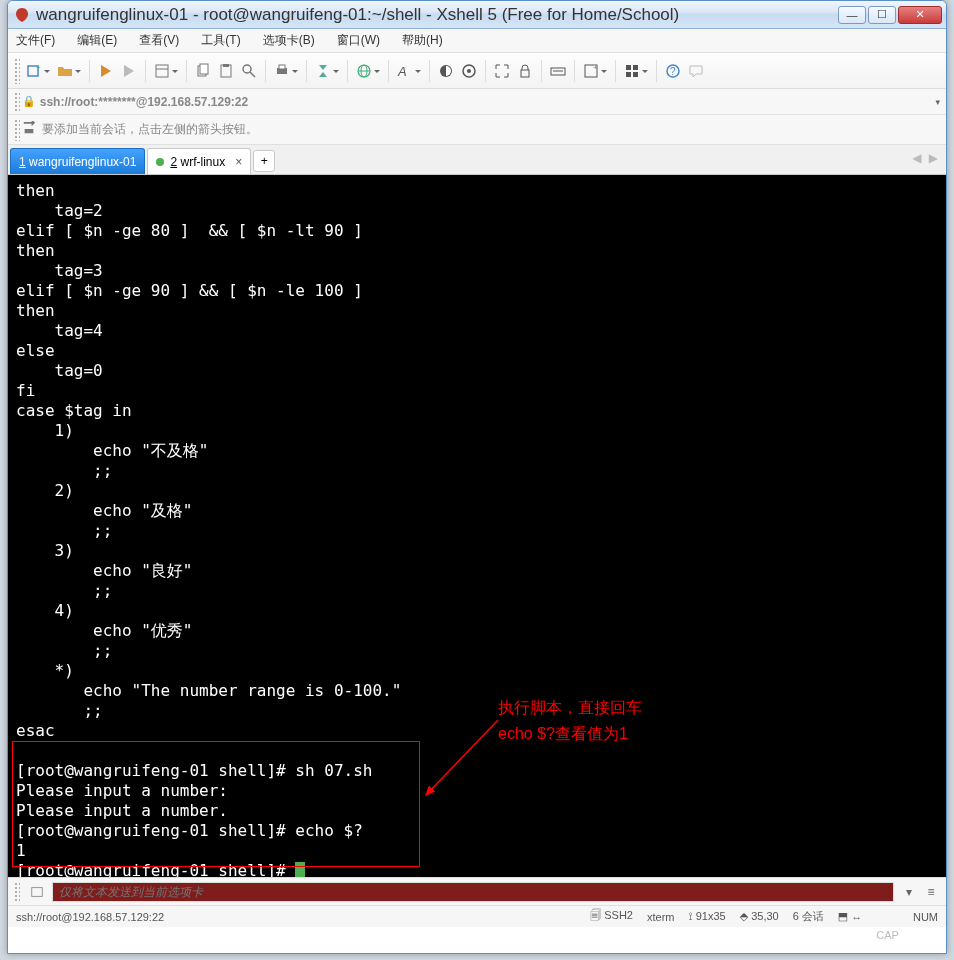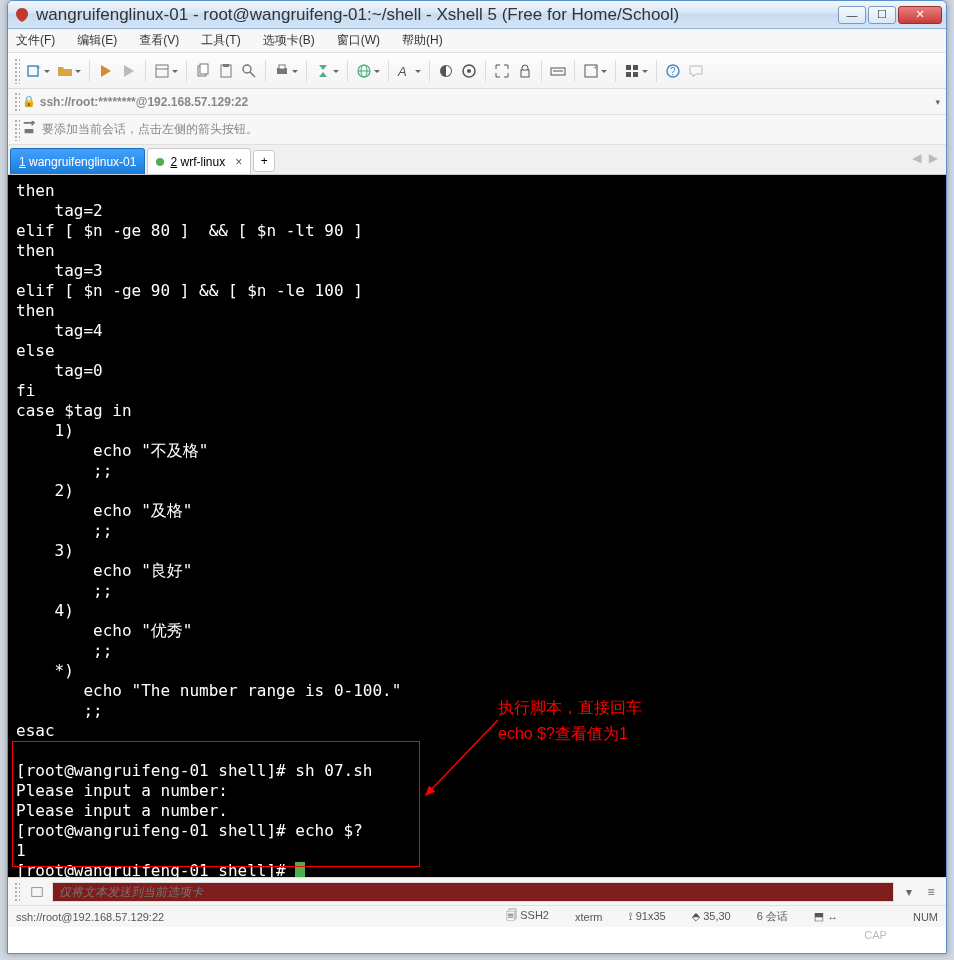--- a/index.html
+++ b/index.html
@@ -188,21 +188,21 @@
 .input-strip .actions { display:flex; gap:4px; }
 .input-strip .ico { width:18px; height:18px; display:flex; align-items:center; justify-content:center; color:#666; }
 .statusbar {
   height: 22px;
   background: #f6f6f6;
   border-top: 1px solid #e0e0e0;
   display: flex; align-items: center;
   padding: 0 8px;
   font-size: 11px;
   color: #555;
-  gap: 26px;
+  gap: 14px;
 }
 .statusbar .left { flex: 1; }
 </style>
 </head>
 <body>
 
 <div class="window">
 
   <div class="titlebar">
     <span class="app-icon">

